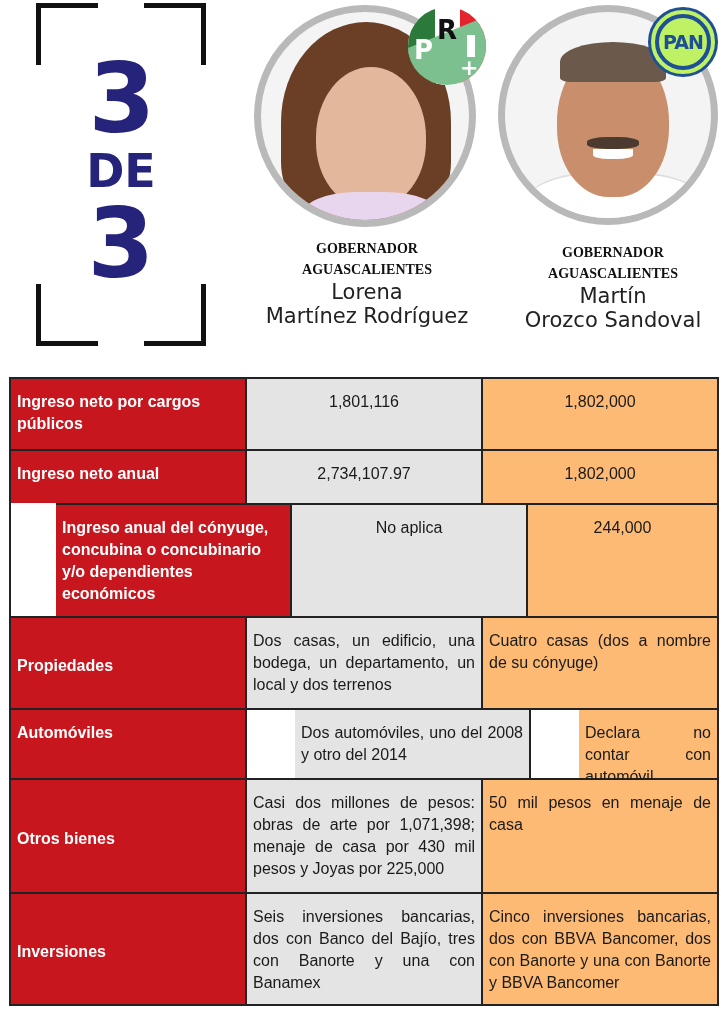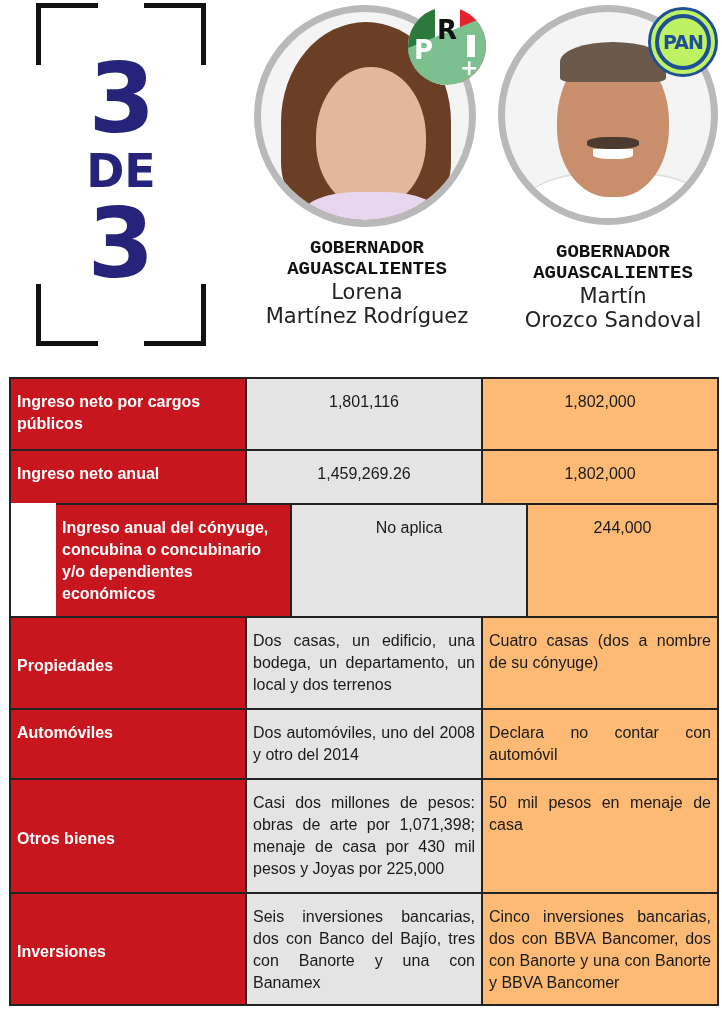--- a/index.html
+++ b/index.html
@@ -46,36 +46,36 @@
   .pri-i { left: 59px; top: 28px; width: 8px; height: 22px; background: #fff; }
   .pri-plus { left: 52px; top: 50px; color: #fff; font-size: 22px; }
   .logo-pan { left: 648px; top: 7px; width: 70px; height: 70px; background: #bef264; border: 3px solid #1f4f94; }
   .pan-inner { position: absolute; left: 4px; top: 4px; right: 4px; bottom: 4px; border-radius: 50%; border: 4px solid #1f4f94;
     display: flex; align-items: center; justify-content: center; color: #1f4f94; font-family: "DejaVu Sans", sans-serif; font-weight: bold; font-size: 19px; letter-spacing: -1px; }
 
   
   .caption { position: absolute; text-align: center; }
   .cap-1 { left: 262px; top: 238px; width: 210px; }
   .cap-2 { left: 508px; top: 242px; width: 210px; }
-  .cap-role { font-family: Liberation Mono, monospace; font-weight: bold; font-size: 19px; line-height: 21px; color: #111; }
+  .cap-role { font-family: Liberation Serif, serif; font-weight: bold; font-size: 14px; line-height: 21px; color: #111; }
   .cap-name { font-family: "DejaVu Sans", sans-serif; font-size: 21px; line-height: 24px; color: #222; font-weight: normal; }
 
   
   .table { position: absolute; left: 9px; top: 377px; width: 710px; border: 2px solid #222; border-collapse: collapse; }
   .row { display: flex; border-top: 2px solid #222; }
   .row:first-child { border-top: none; }
   .cell { padding: 12px 6px 6px 6px; font-size: 16px; line-height: 22px; }
   .cell-label { width: 236px; background: #c8161f; color: #ffffff; font-weight: bold; display: flex; border-right: 2px solid #222; }
   .cell-a { width: 236px; background: #e4e4e5; border-right: 2px solid #222; text-align: justify; }
   .cell-b { flex: 1; background: #fdba74; text-align: justify; }
   .center { text-align: center; }
   .lbl-top { align-items: flex-start; }
   .lbl-mid { align-items: center; }
   .r1 { height: 70px; } .r2 { height: 54px; } .r3 { height: 113px; margin-left: 45px; } .r4 { height: 92px; }
-  .r5 { height: 70px; } .r6 { height: 114px; } .r7 { height: 112px; }
+  .r5 { height: 70px; gap: 48px; } .r6 { height: 114px; } .r7 { height: 112px; }
 </style>
 </head>
 <body>
 
 <div class="counter">
   <div class="bracket br-tl"></div>
   <div class="bracket br-tr"></div>
   <div class="bracket br-bl"></div>
   <div class="bracket br-br"></div>
   <div class="counter-num num-top">3</div>
@@ -124,21 +124,21 @@
 </div>
 
 <div class="table">
   <div class="row r1">
     <div class="cell cell-label lbl-top">Ingreso neto por cargos públicos</div>
     <div class="cell cell-a center">1,801,116</div>
     <div class="cell cell-b center">1,802,000</div>
   </div>
   <div class="row r2">
     <div class="cell cell-label lbl-top">Ingreso neto anual</div>
-    <div class="cell cell-a center">1,459,269.26</div>
+    <div class="cell cell-a center">2,734,107.97</div>
     <div class="cell cell-b center">1,802,000</div>
   </div>
   <div class="row r3">
     <div class="cell cell-label lbl-top">Ingreso anual del cónyuge, concubina o concubinario y/o dependientes económicos</div>
     <div class="cell cell-a center">No aplica</div>
     <div class="cell cell-b center">244,000</div>
   </div>
   <div class="row r4">
     <div class="cell cell-label lbl-mid">Propiedades</div>
     <div class="cell cell-a">Dos casas, un edificio, una bodega, un departamento, un local y dos terrenos</div>

